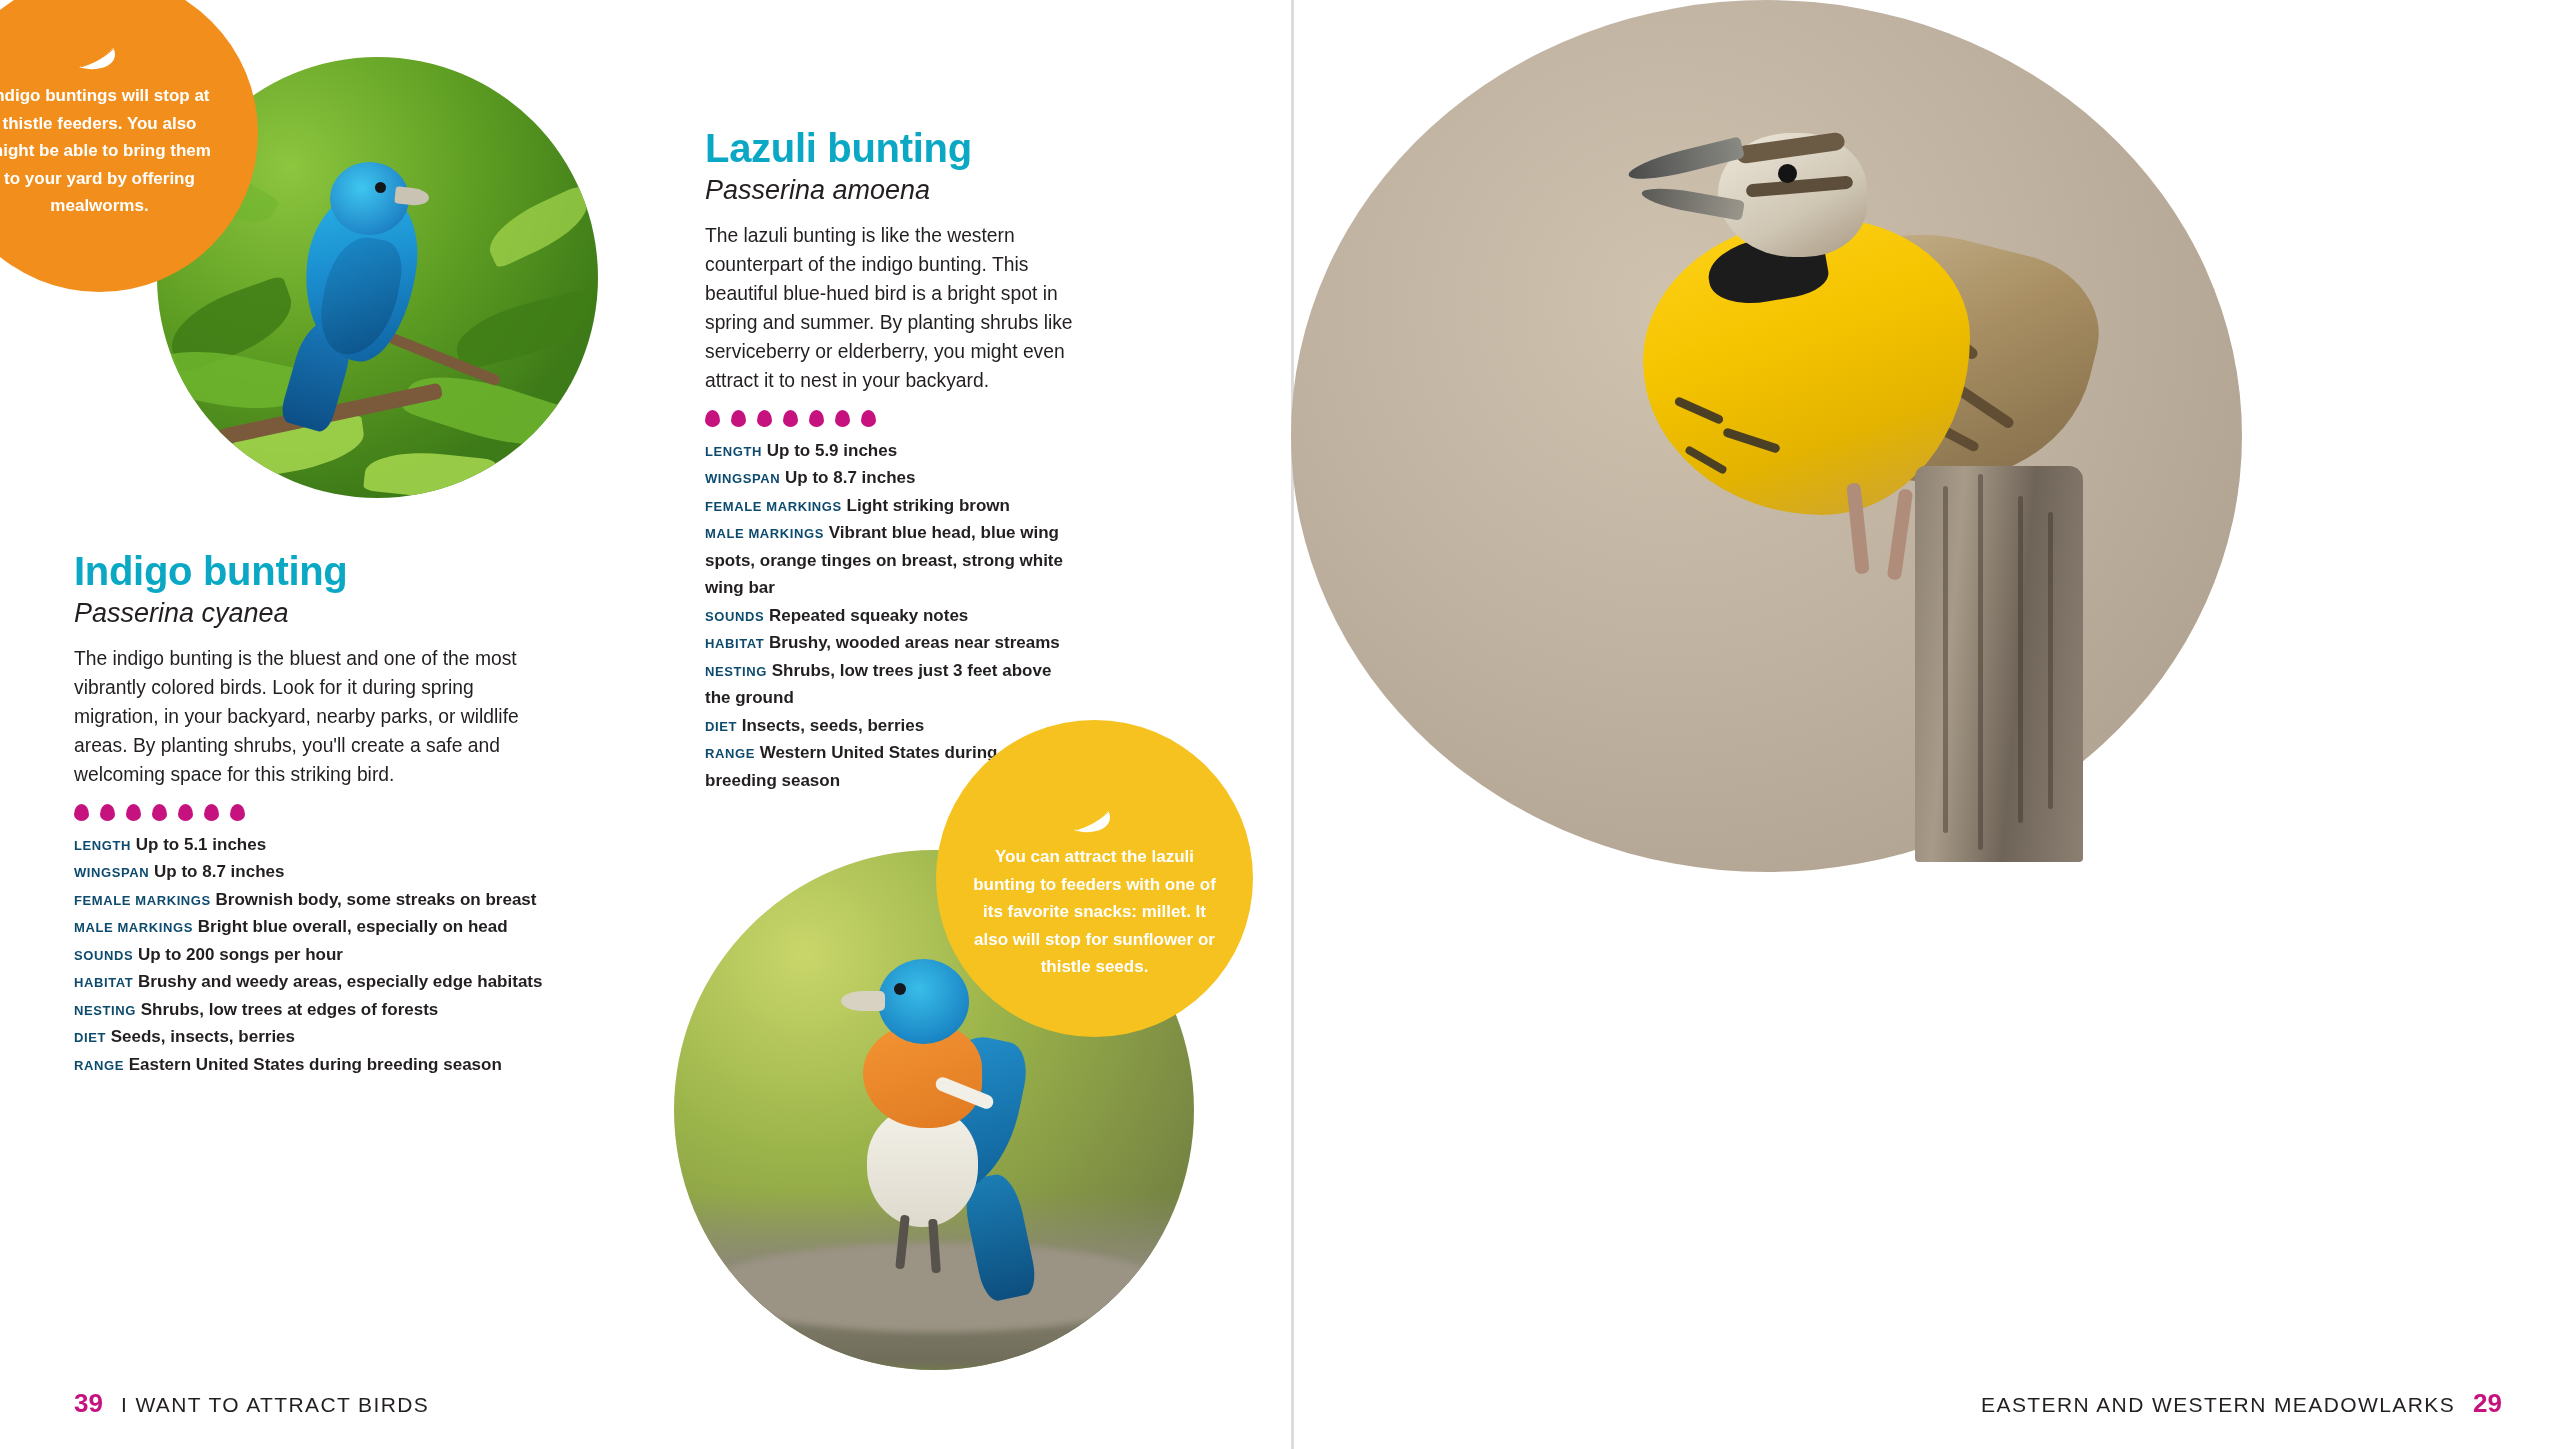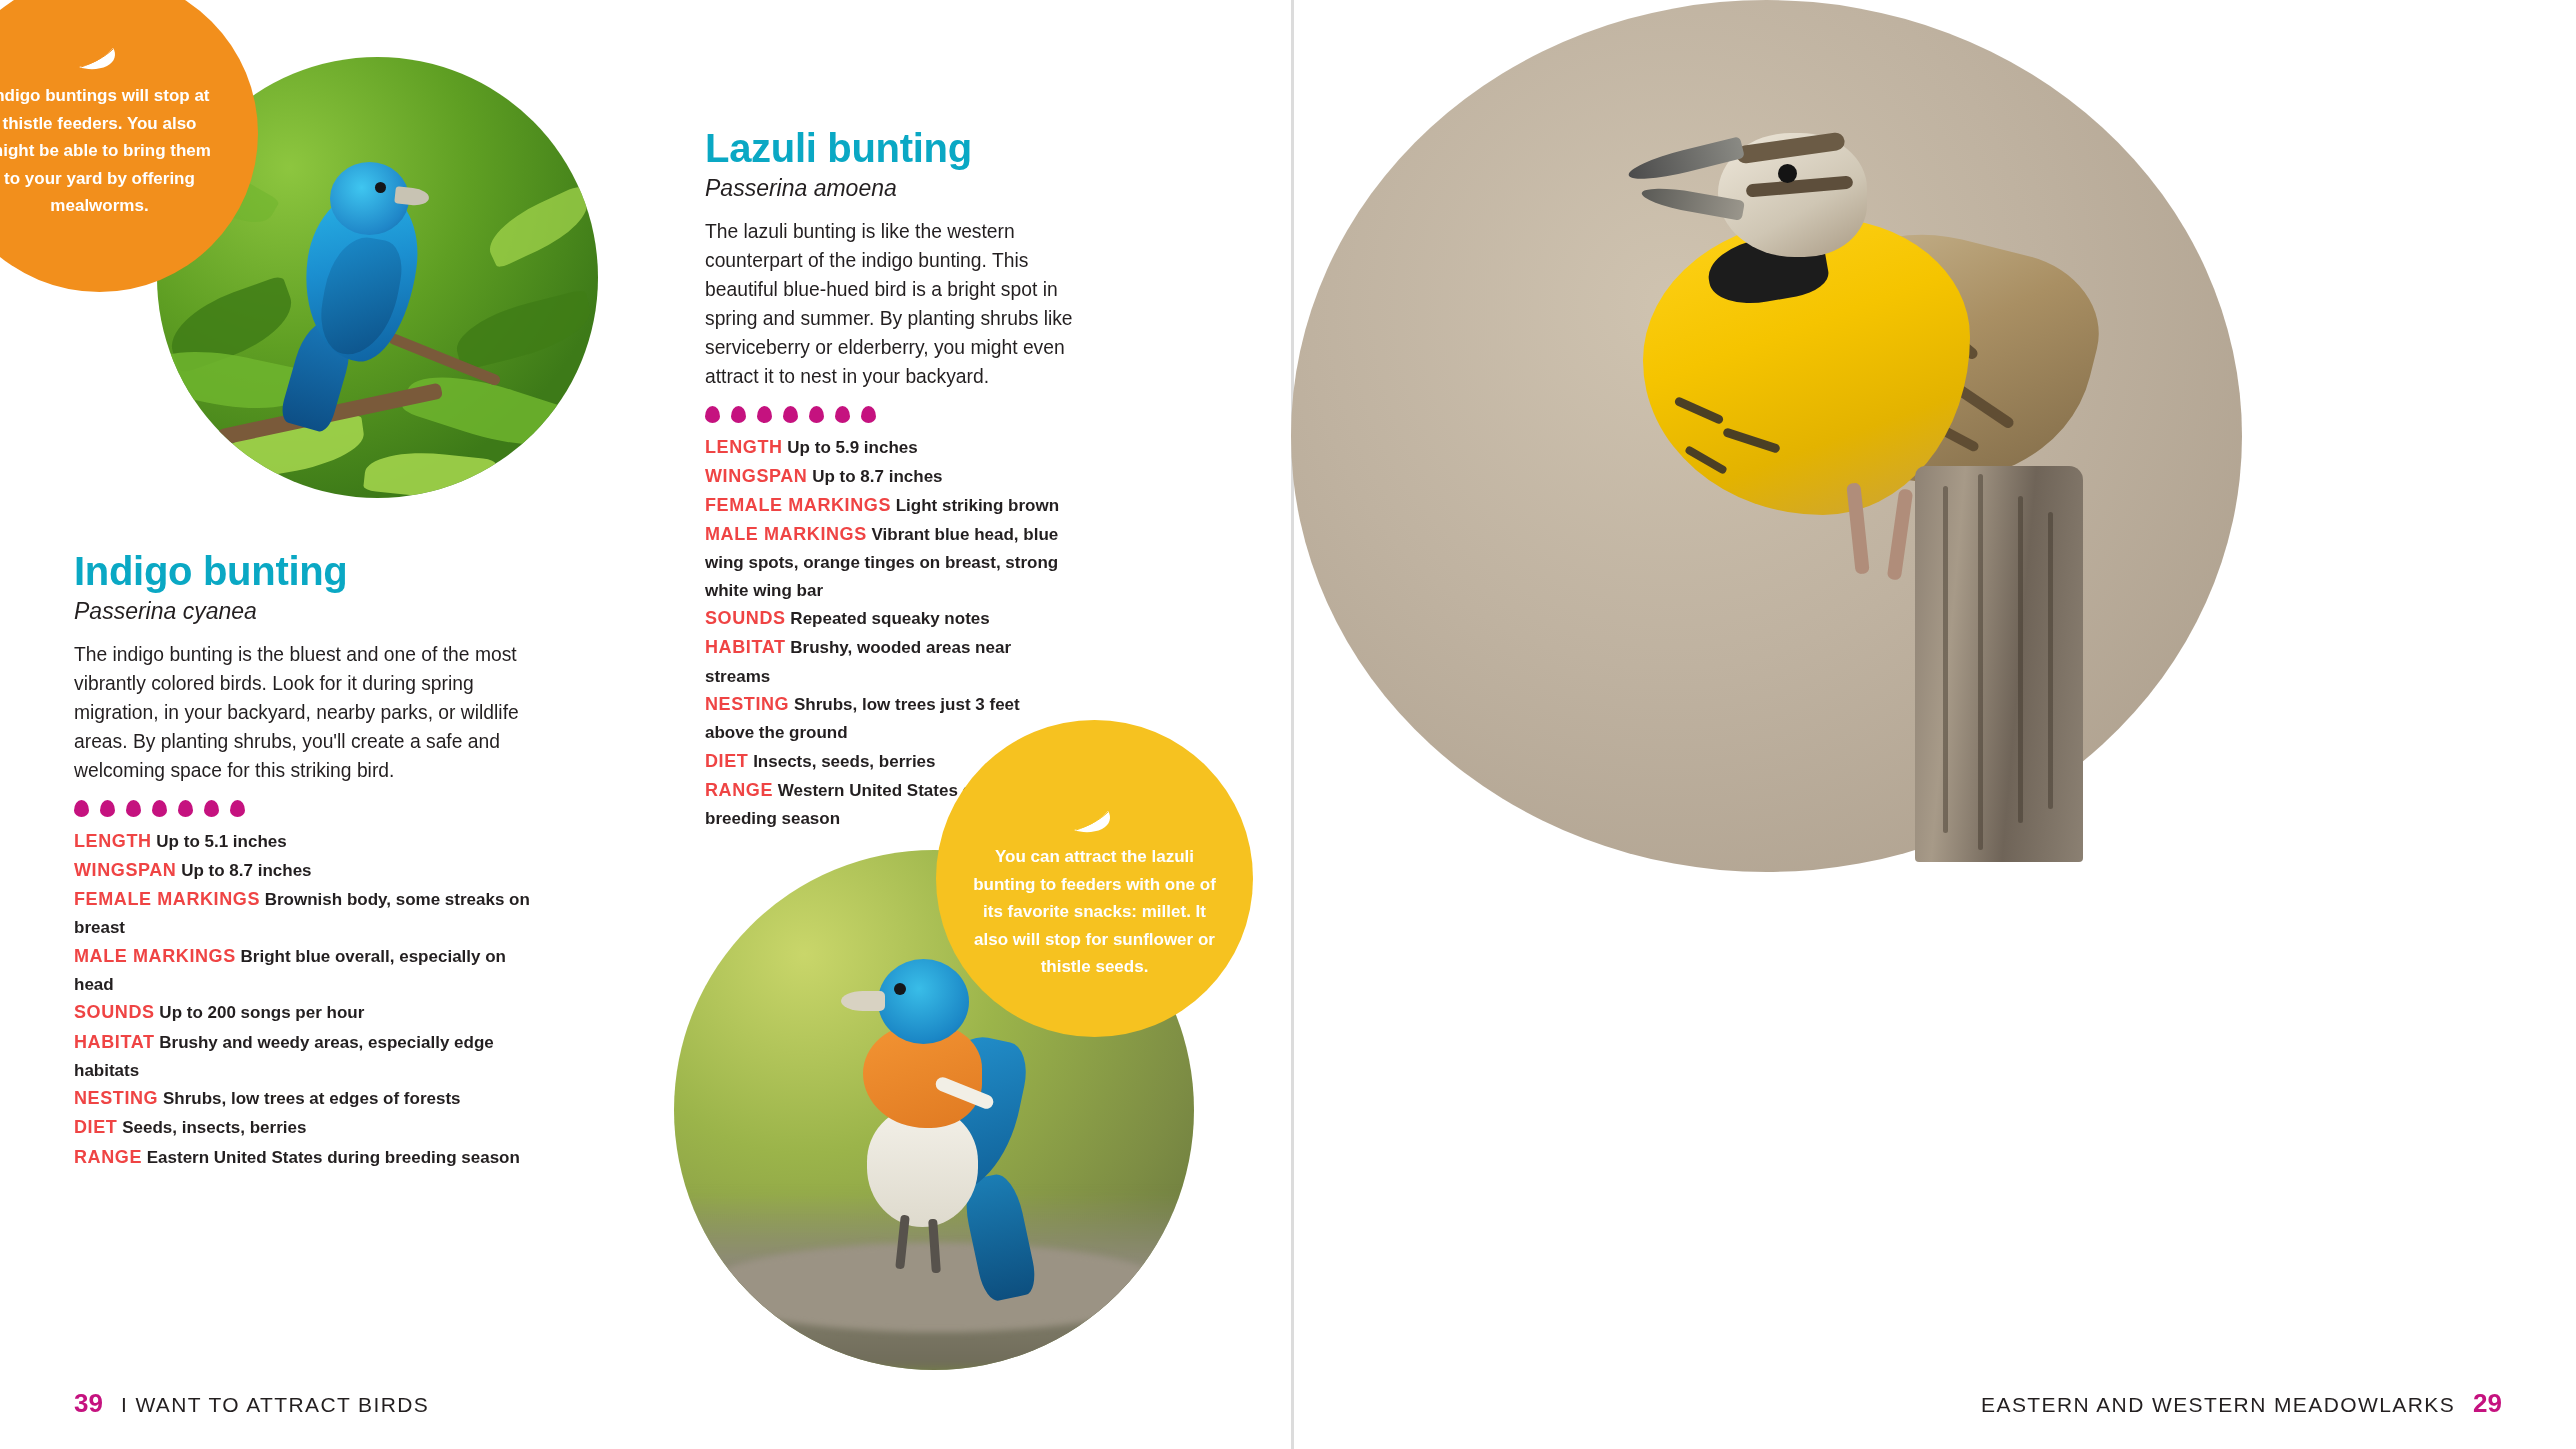--- a/index.html
+++ b/index.html
@@ -20,28 +20,28 @@
     position: absolute; left: 1291px; top: 0; width: 3px; height: 1449px;
     background: #dcdcdc;
   }
 
   
   .h1 {
     font-size: 40px; font-weight: bold; color: #0aa8c4;
     letter-spacing: -0.3px; line-height: 1.05;
   }
   .sci {
-    font-size: 23px; font-style: italic; color: #231f20; margin-top: 6px;
+    font-size: 27px; font-style: italic; color: #231f20; margin-top: 6px;
   }
   .body {
     font-size: 19.3px; line-height: 1.5; color: #231f20;
   }
   .facts { font-size: 17px; line-height: 1.62; }
   .facts .lbl {
-    color: #ef4444; font-weight: bold; letter-spacing: 0.6px; font-size: 18px;
+    color: #0c4a6e; font-weight: bold; letter-spacing: 0.6px; font-size: 13px;
   }
   .facts .val { color: #231f20; font-weight: bold; }
   .fact-line { margin: 0; }
 
   .dots { margin: 14px 0 10px 0; line-height: 0; }
   .dots span {
     display: inline-block; width: 15px; height: 17px;
     background: #c5127f; margin-right: 11px;
     border-radius: 50% 50% 50% 50% / 38% 38% 62% 62%;
     transform: rotate(180deg);

